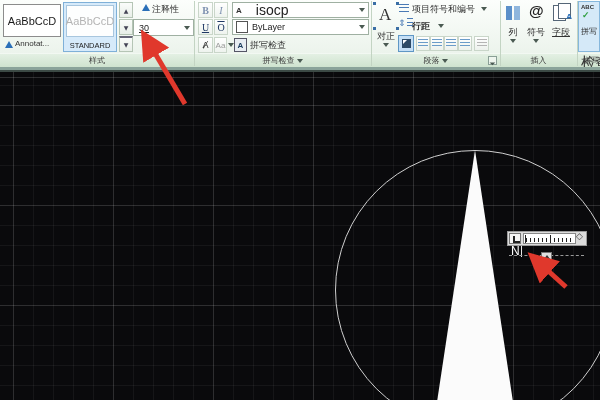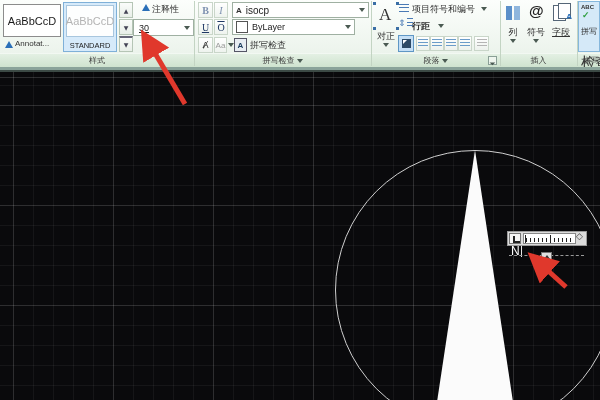--- a/index.html
+++ b/index.html
@@ -112,27 +112,27 @@
       <span class="car" style="margin-right:3px;"></span>
     </div>
 
     <div class="abs panel-footer" style="left:0;width:194px;">样式</div>
     <div class="abs sep" style="left:194px;"></div>
 
     <div class="abs btn serif" style="left:198px;top:2px;width:15px;height:16px;font-weight:bold;font-size:10px;color:#7c8faf;">B</div>
     <div class="abs btn serif" style="left:214px;top:2px;width:14px;height:16px;font-style:italic;font-size:10px;color:#7c8faf;">I</div>
     <div class="abs combo" style="left:232px;top:2px;width:137px;height:16px;">
       <span style="font-size:8px;font-weight:bold;color:#333;margin-left:3px;">A</span>
-      <span style="font-size:10px;color:#222;margin-left:4px;flex:1;">isocp</span>
+      <span style="font-size:14px;color:#222;margin-left:14px;flex:1;">isocp</span>
       <span class="car" style="margin-right:3px;"></span>
     </div>
 
     <div class="abs btn serif" style="left:198px;top:19px;width:15px;height:16px;font-size:10px;color:#1f3864;text-decoration:underline;">U</div>
     <div class="abs btn serif" style="left:214px;top:19px;width:14px;height:16px;font-size:10px;color:#1f3864;text-decoration:overline;">O</div>
-    <div class="abs combo" style="left:232px;top:19px;width:123px;height:16px;">
+    <div class="abs combo" style="left:232px;top:19px;width:137px;height:16px;">
       <span style="width:10px;height:10px;background:#fff;border:1px solid #555;margin-left:3px;display:inline-block;"></span>
       <span style="font-size:9px;color:#222;margin-left:4px;flex:1;">ByLayer</span>
       <span class="car" style="margin-right:3px;"></span>
     </div>
 
     <div class="abs btn" style="left:198px;top:37px;width:15px;height:16px;font-size:9px;color:#333;">Ⱥ</div>
     <div class="abs btn" style="left:214px;top:37px;width:13px;height:16px;font-size:8px;color:#9a9a9a;">Aa</div>
     <span class="abs car" style="left:228px;top:43px;"></span>
     <div class="abs" style="left:234px;top:38px;width:13px;height:14px;box-sizing:border-box;border:1px solid #556;background:#e8edf2;
          display:flex;align-items:center;justify-content:center;font-size:8px;font-weight:bold;color:#1a3c5e;">A</div>

